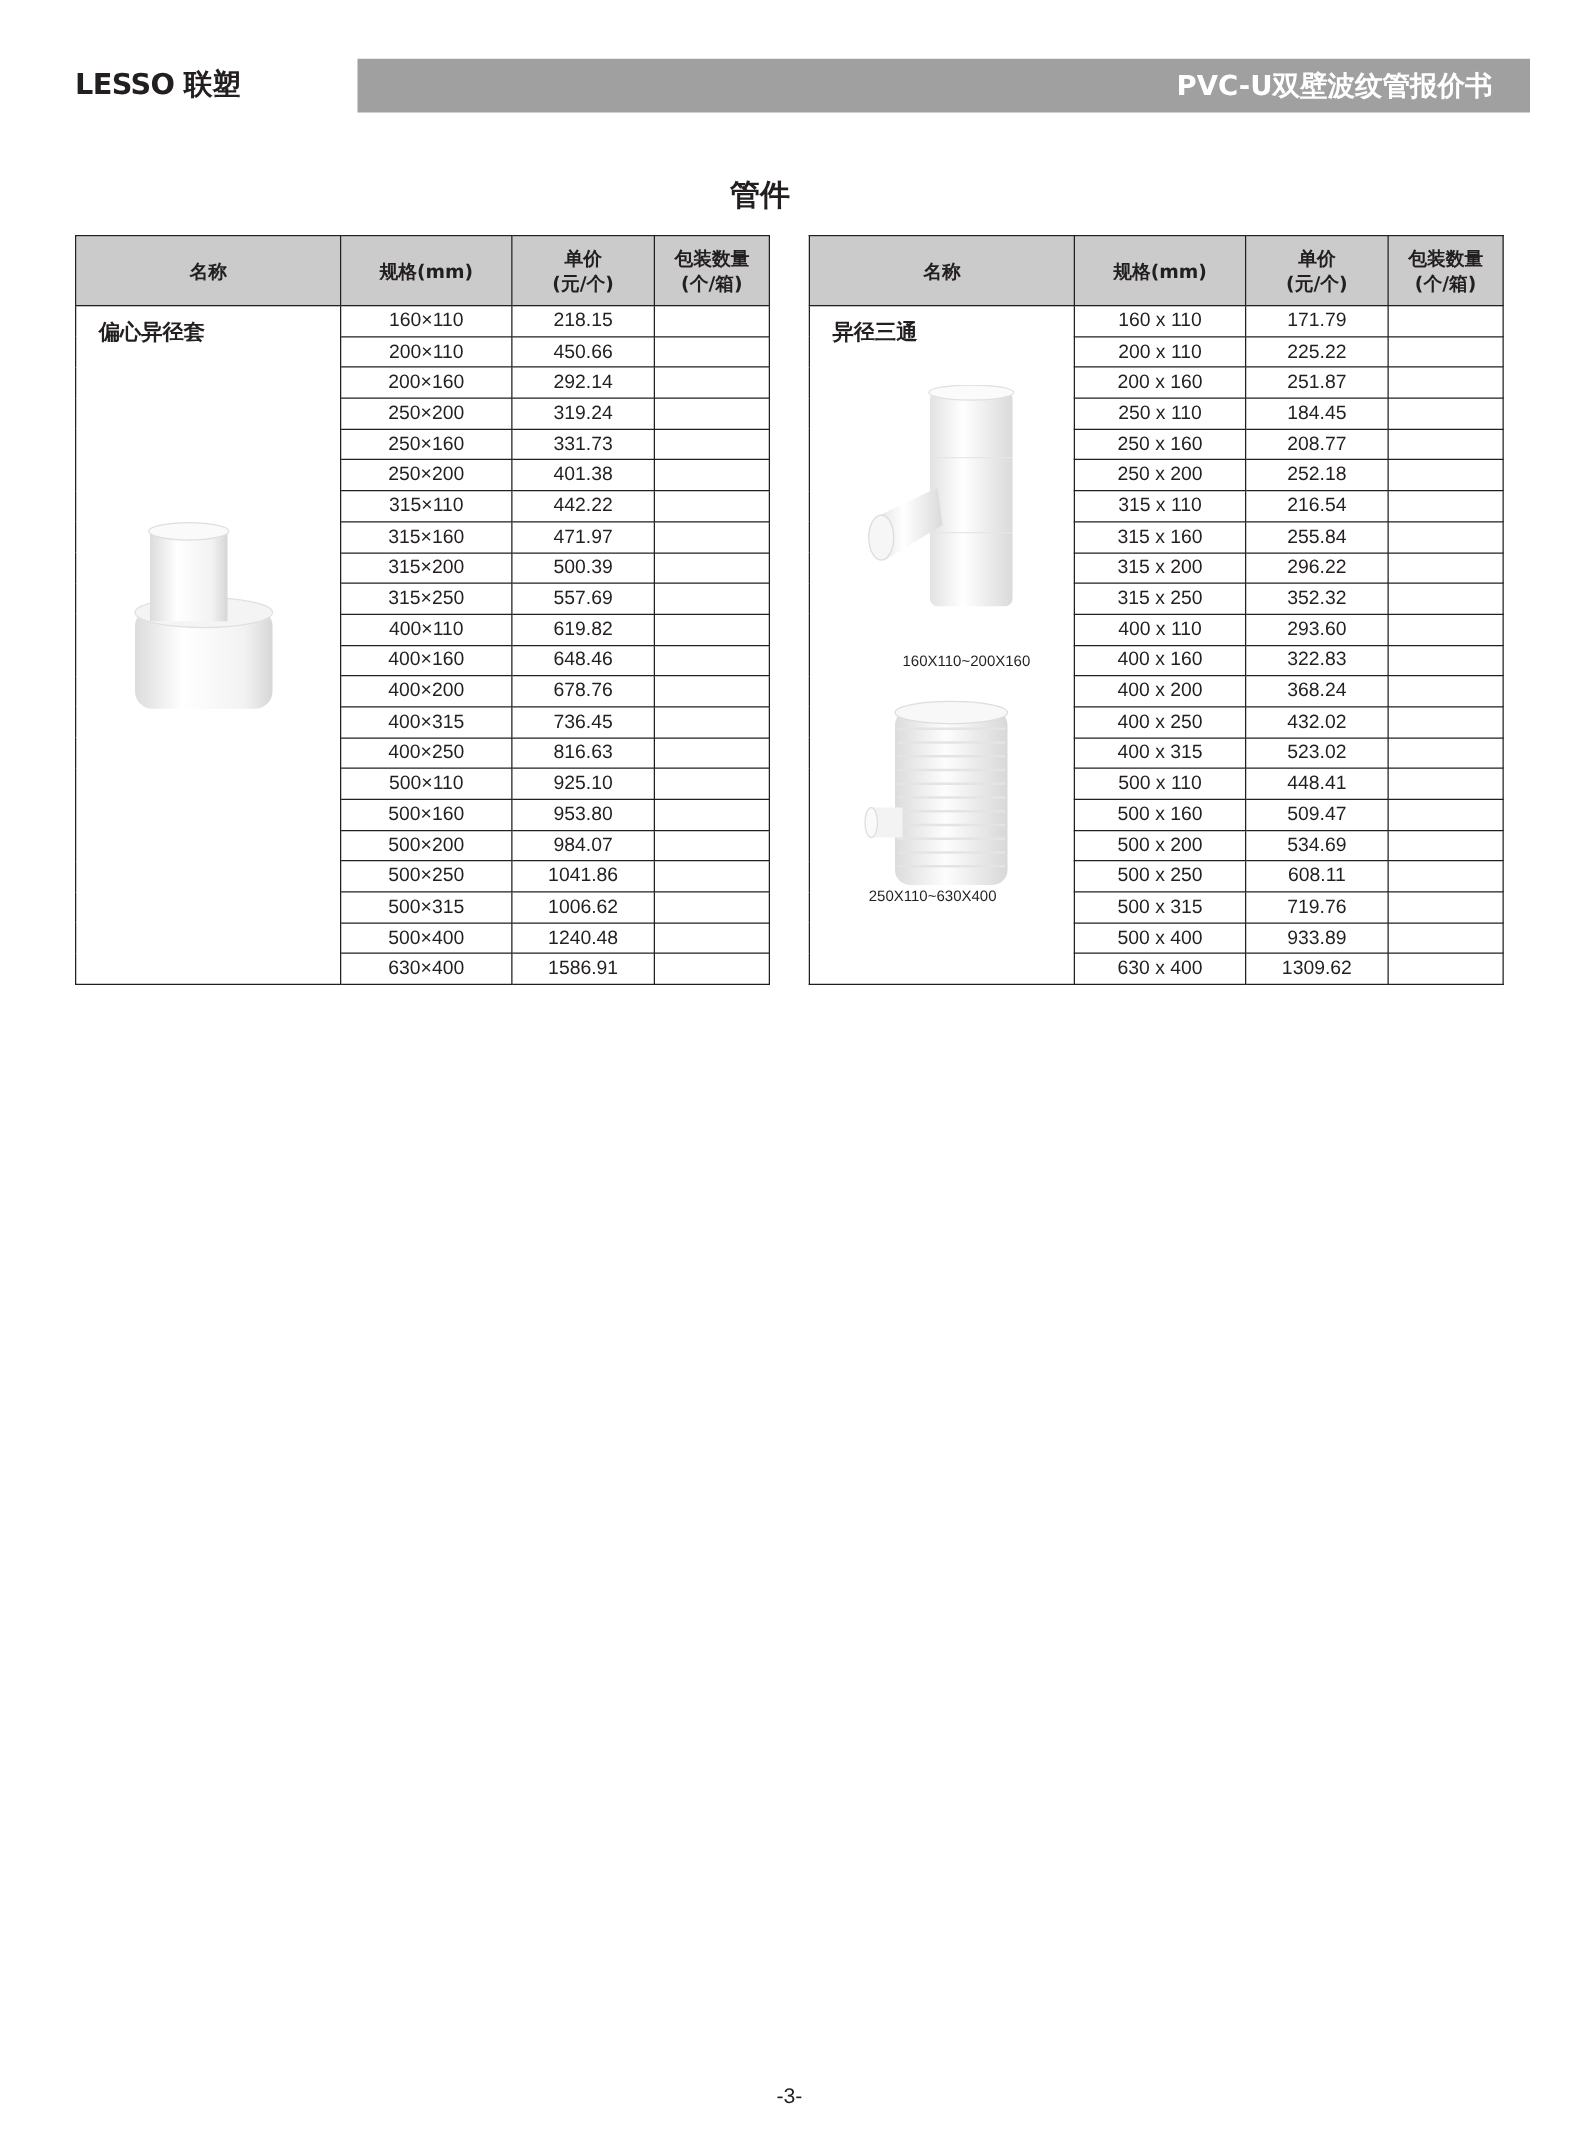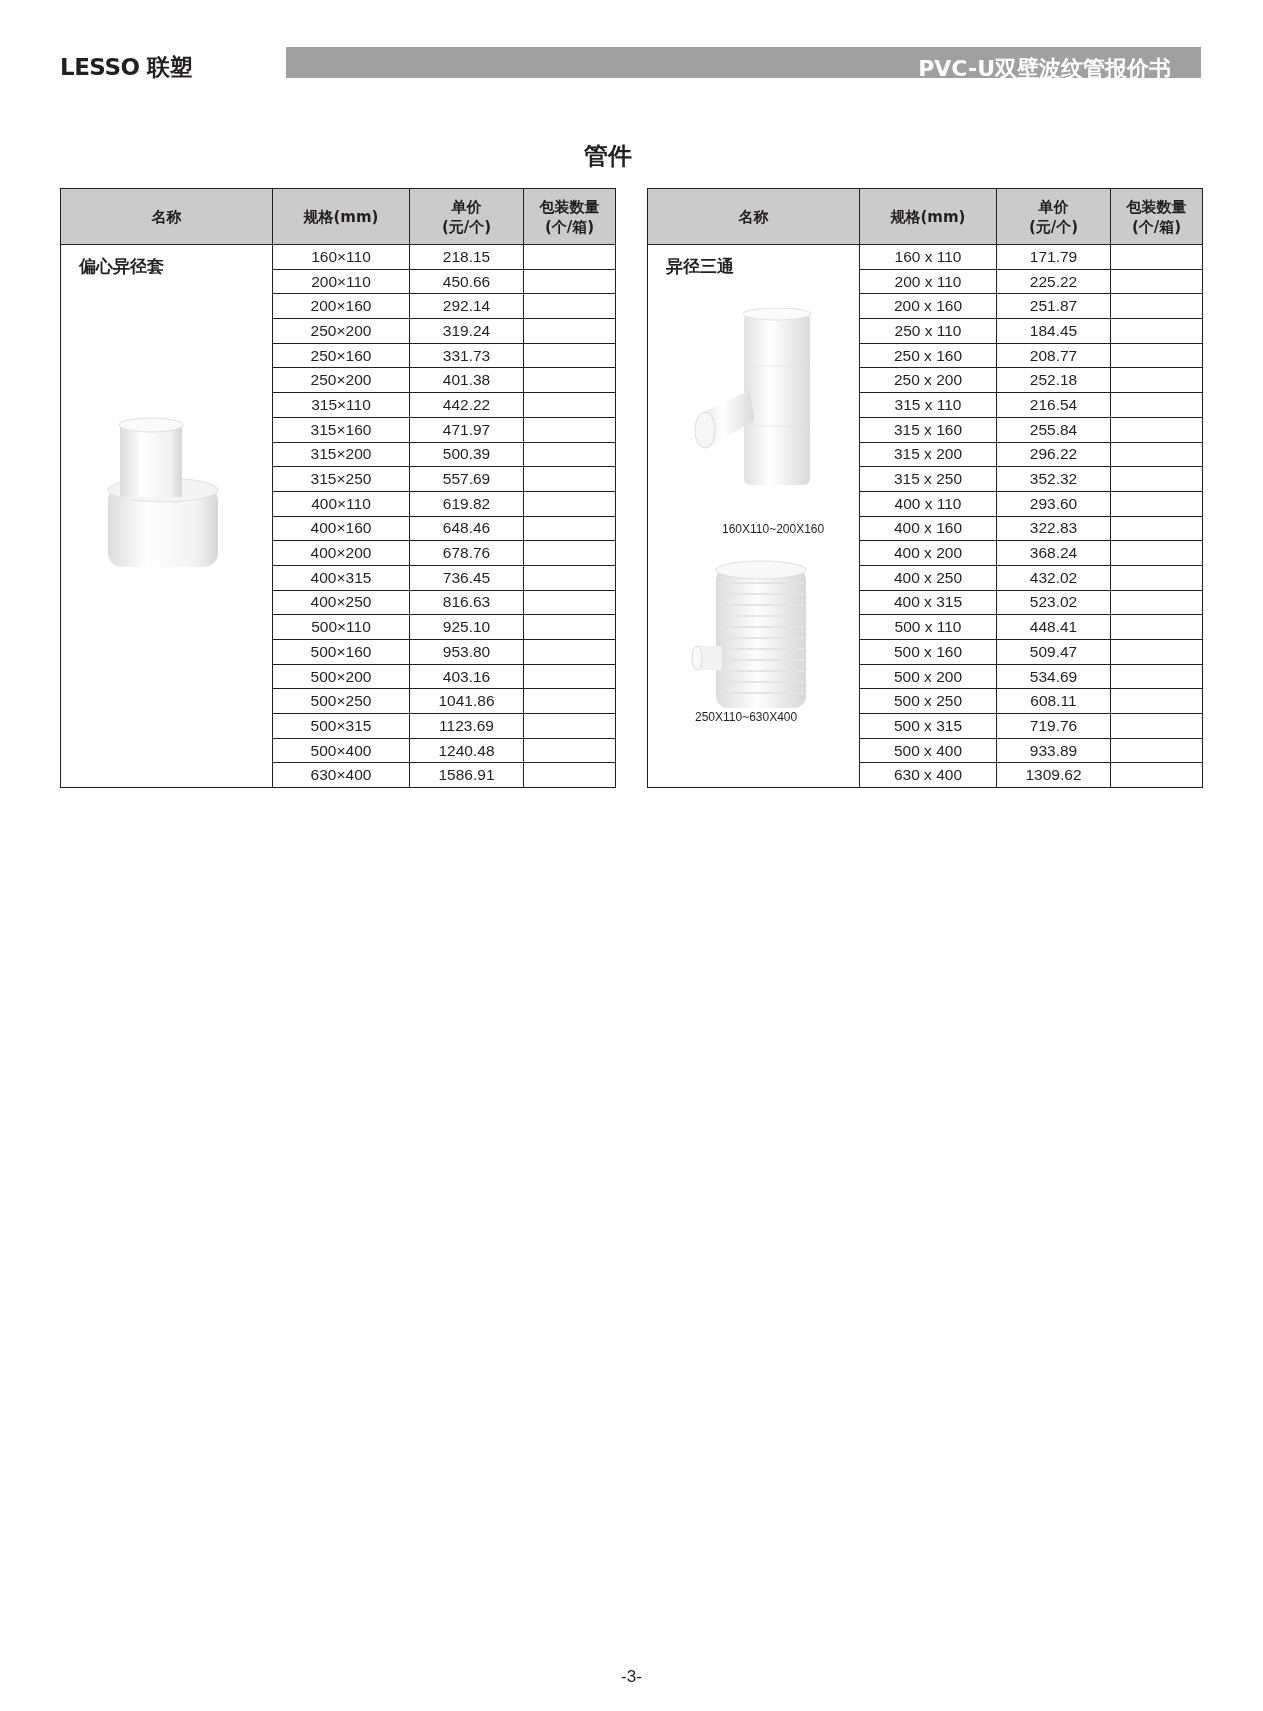--- a/index.html
+++ b/index.html
@@ -1,18 +1,18 @@
 <!DOCTYPE html>
 <html><head>
 <meta charset="utf-8">
 <style>
   html, body { margin:0; padding:0; background:#ffffff; }
   body { width:1263px; height:1711px; position:relative; font-family:"DejaVu Sans", sans-serif; color:#231f20; overflow:hidden; }
   .logo { position:absolute; left:60px; top:52px; font-family:"DejaVu Sans", sans-serif; font-weight:bold; font-size:23px; letter-spacing:-0.5px; color:#231f20; }
-  .header-bar { position:absolute; left:286px; top:47px; width:915px; height:31px; background:#a0a0a0; }
+  .header-bar { position:absolute; left:286px; top:47px; width:915px; height:43px; background:#a0a0a0;padding-left:23px; }
   .header-title { position:absolute; right:30px; top:7px; font-family:"DejaVu Sans", sans-serif; font-weight:bold; font-size:22px; color:#ffffff; }
   .section-title { position:absolute; left:0; width:1216px; top:140px; text-align:center; font-weight:bold; font-size:24px; }
   table.price { position:absolute; top:188px; border-collapse:collapse; table-layout:fixed; font-size:15.5px; }
   table.price th { background:#cbcbcc; font-weight:bold; font-size:15px; border:1.5px solid #231f20; height:55px; padding:0; line-height:20px; text-align:center; }
   table.price td { border:1.5px solid #231f20; height:23.7px; padding:0; text-align:center; font-family:"Liberation Sans", sans-serif; line-height:22px; }
   table.price td.name-cell { vertical-align:top; text-align:left; position:relative; border-bottom:1.5px solid #231f20;margin-left:12px; }
   .prod-name { position:absolute; left:18px; top:10px; font-weight:bold; font-size:17px; font-family:"DejaVu Sans", sans-serif; }
   #tbl-left { left:60px; width:555px; }
   #tbl-right { left:647px; width:554px; }
   .col-name { width:212px; } .col-spec { width:137px; } .col-price { width:114px; } .col-qty { width:92px; }
@@ -129,31 +129,31 @@
         <td>925.10</td>
         <td></td>
       </tr>
       <tr>
         <td>500×160</td>
         <td>953.80</td>
         <td></td>
       </tr>
       <tr>
         <td>500×200</td>
-        <td>403.16</td>
+        <td>984.07</td>
         <td></td>
       </tr>
       <tr>
         <td>500×250</td>
         <td>1041.86</td>
         <td></td>
       </tr>
       <tr>
         <td>500×315</td>
-        <td>1123.69</td>
+        <td>1006.62</td>
         <td></td>
       </tr>
       <tr>
         <td>500×400</td>
         <td>1240.48</td>
         <td></td>
       </tr>
       <tr>
         <td>630×400</td>
         <td>1586.91</td>

